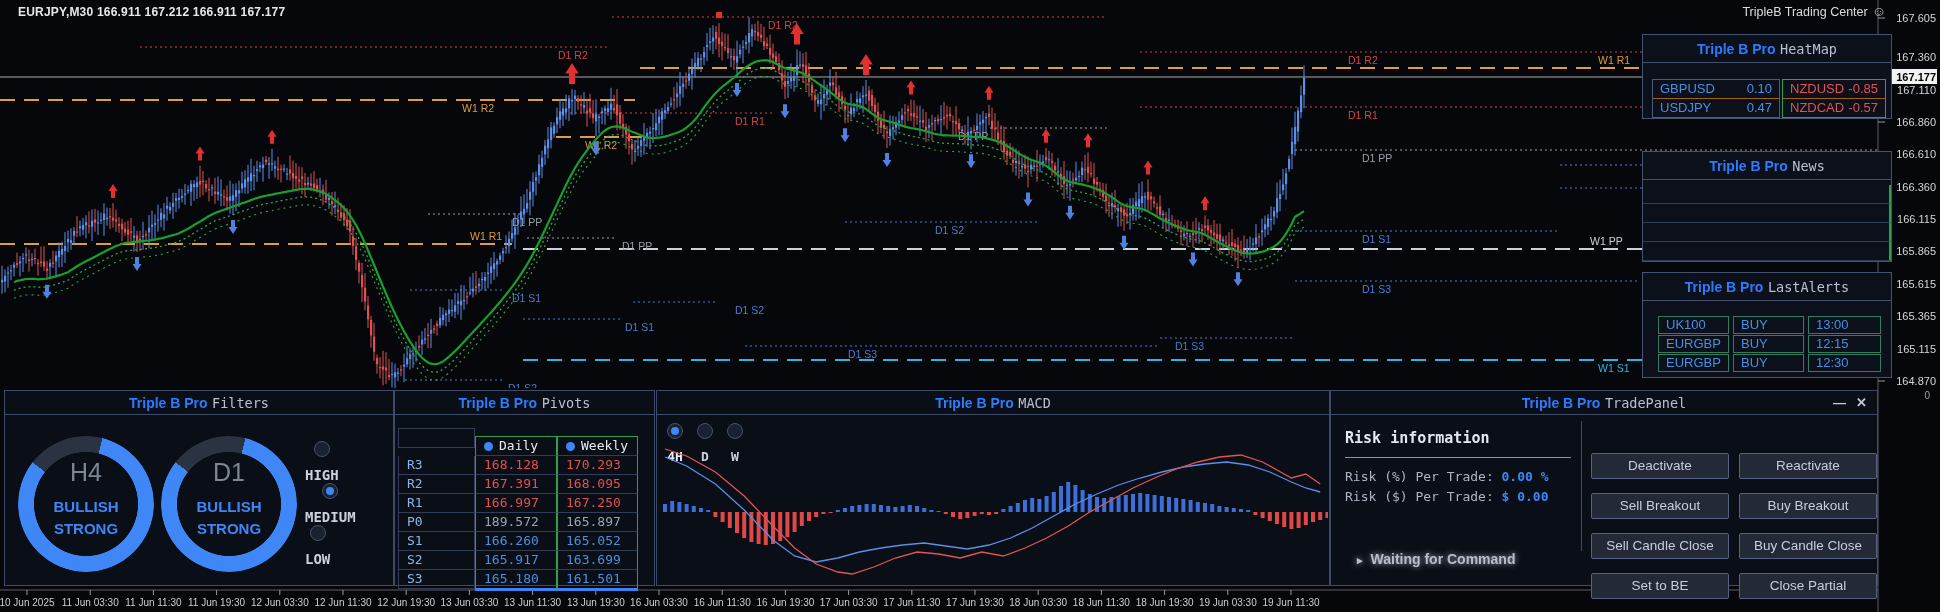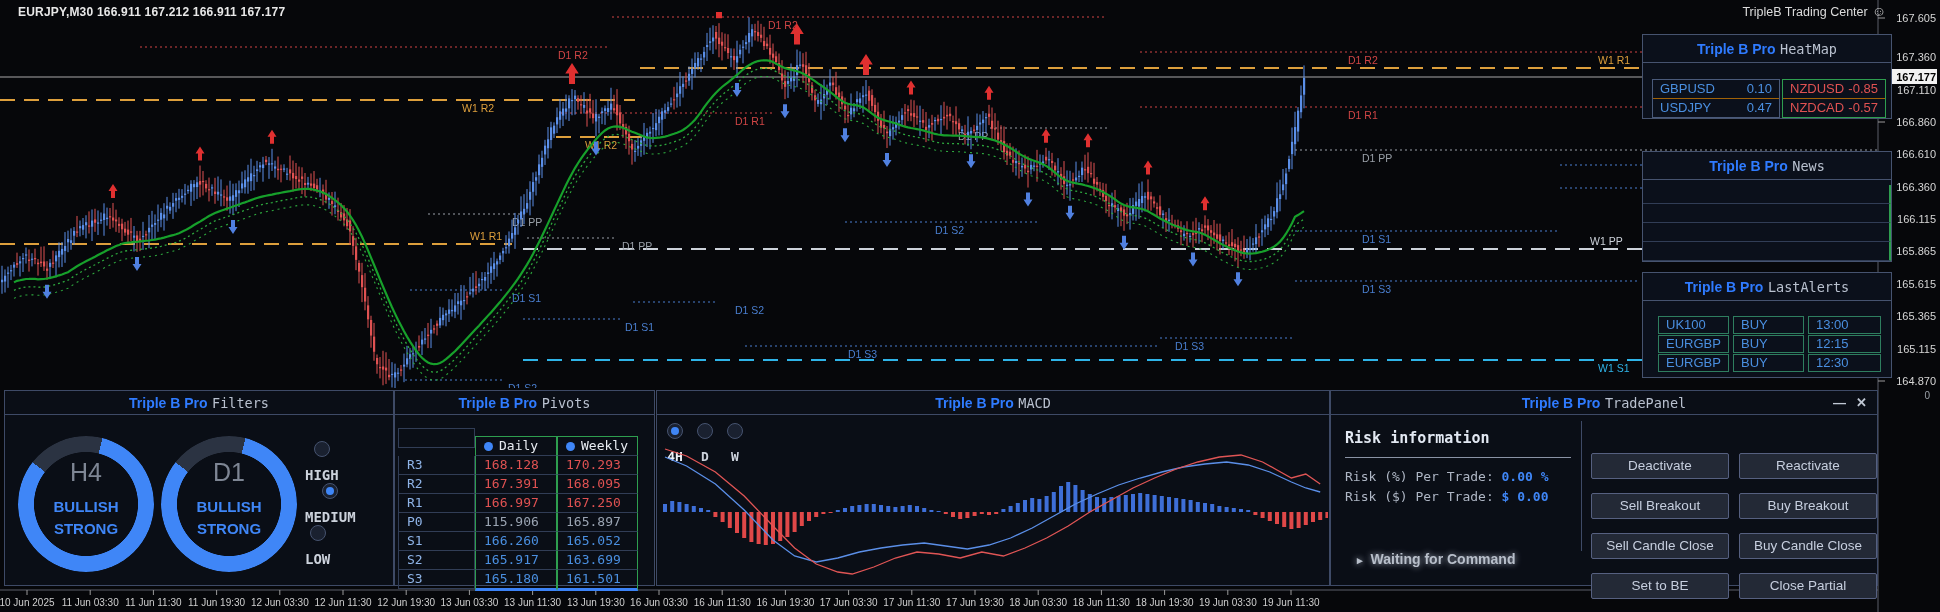--- a/index.html
+++ b/index.html
@@ -1246,21 +1246,21 @@
         <div class="pc nm">R3</div>
         <div class="pc grn vr">168.128</div>
         <div class="pc grn vr">170.293</div>
         <div class="pc nm">R2</div>
         <div class="pc grn vr">167.391</div>
         <div class="pc grn vr">168.095</div>
         <div class="pc nm">R1</div>
         <div class="pc grn vr">166.997</div>
         <div class="pc grn vr">167.250</div>
         <div class="pc nm">P0</div>
-        <div class="pc grn vp">115.906</div>
+        <div class="pc grn vp">189.572</div>
         <div class="pc grn vp">165.897</div>
         <div class="pc nm">S1</div>
         <div class="pc grn vs">166.260</div>
         <div class="pc grn vs">165.052</div>
         <div class="pc nm">S2</div>
         <div class="pc grn vs">165.917</div>
         <div class="pc grn vs">163.699</div>
         <div class="pc nm">S3</div>
         <div class="pc grn vs grnB">165.180</div>
         <div class="pc grn vs grnB">161.501</div>

